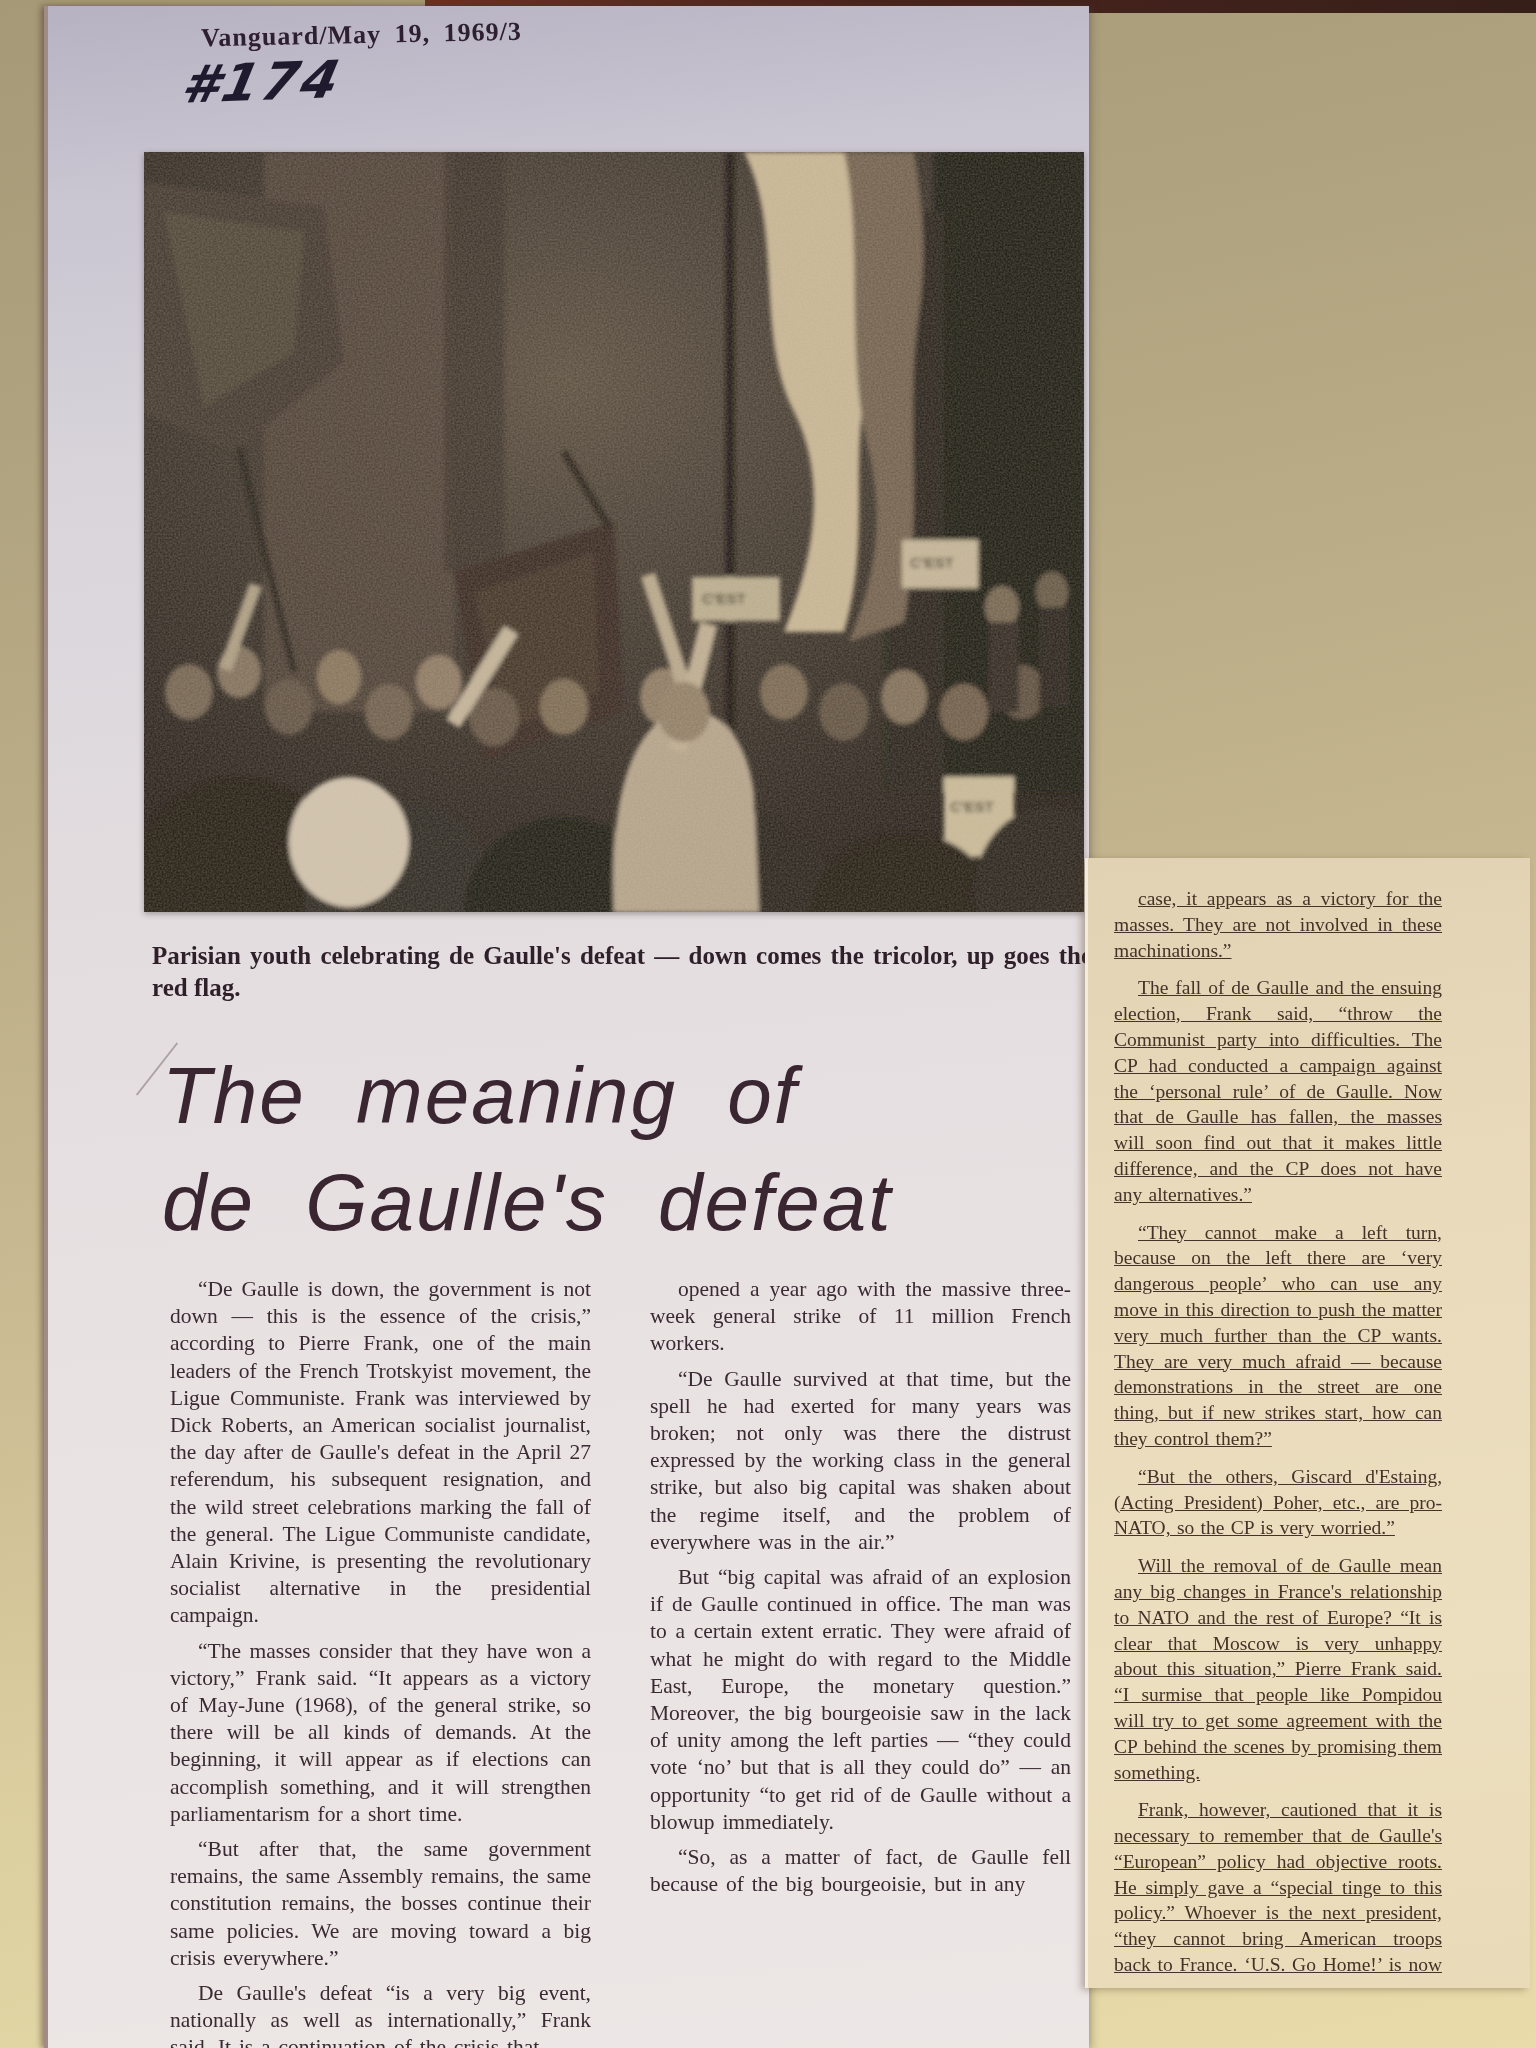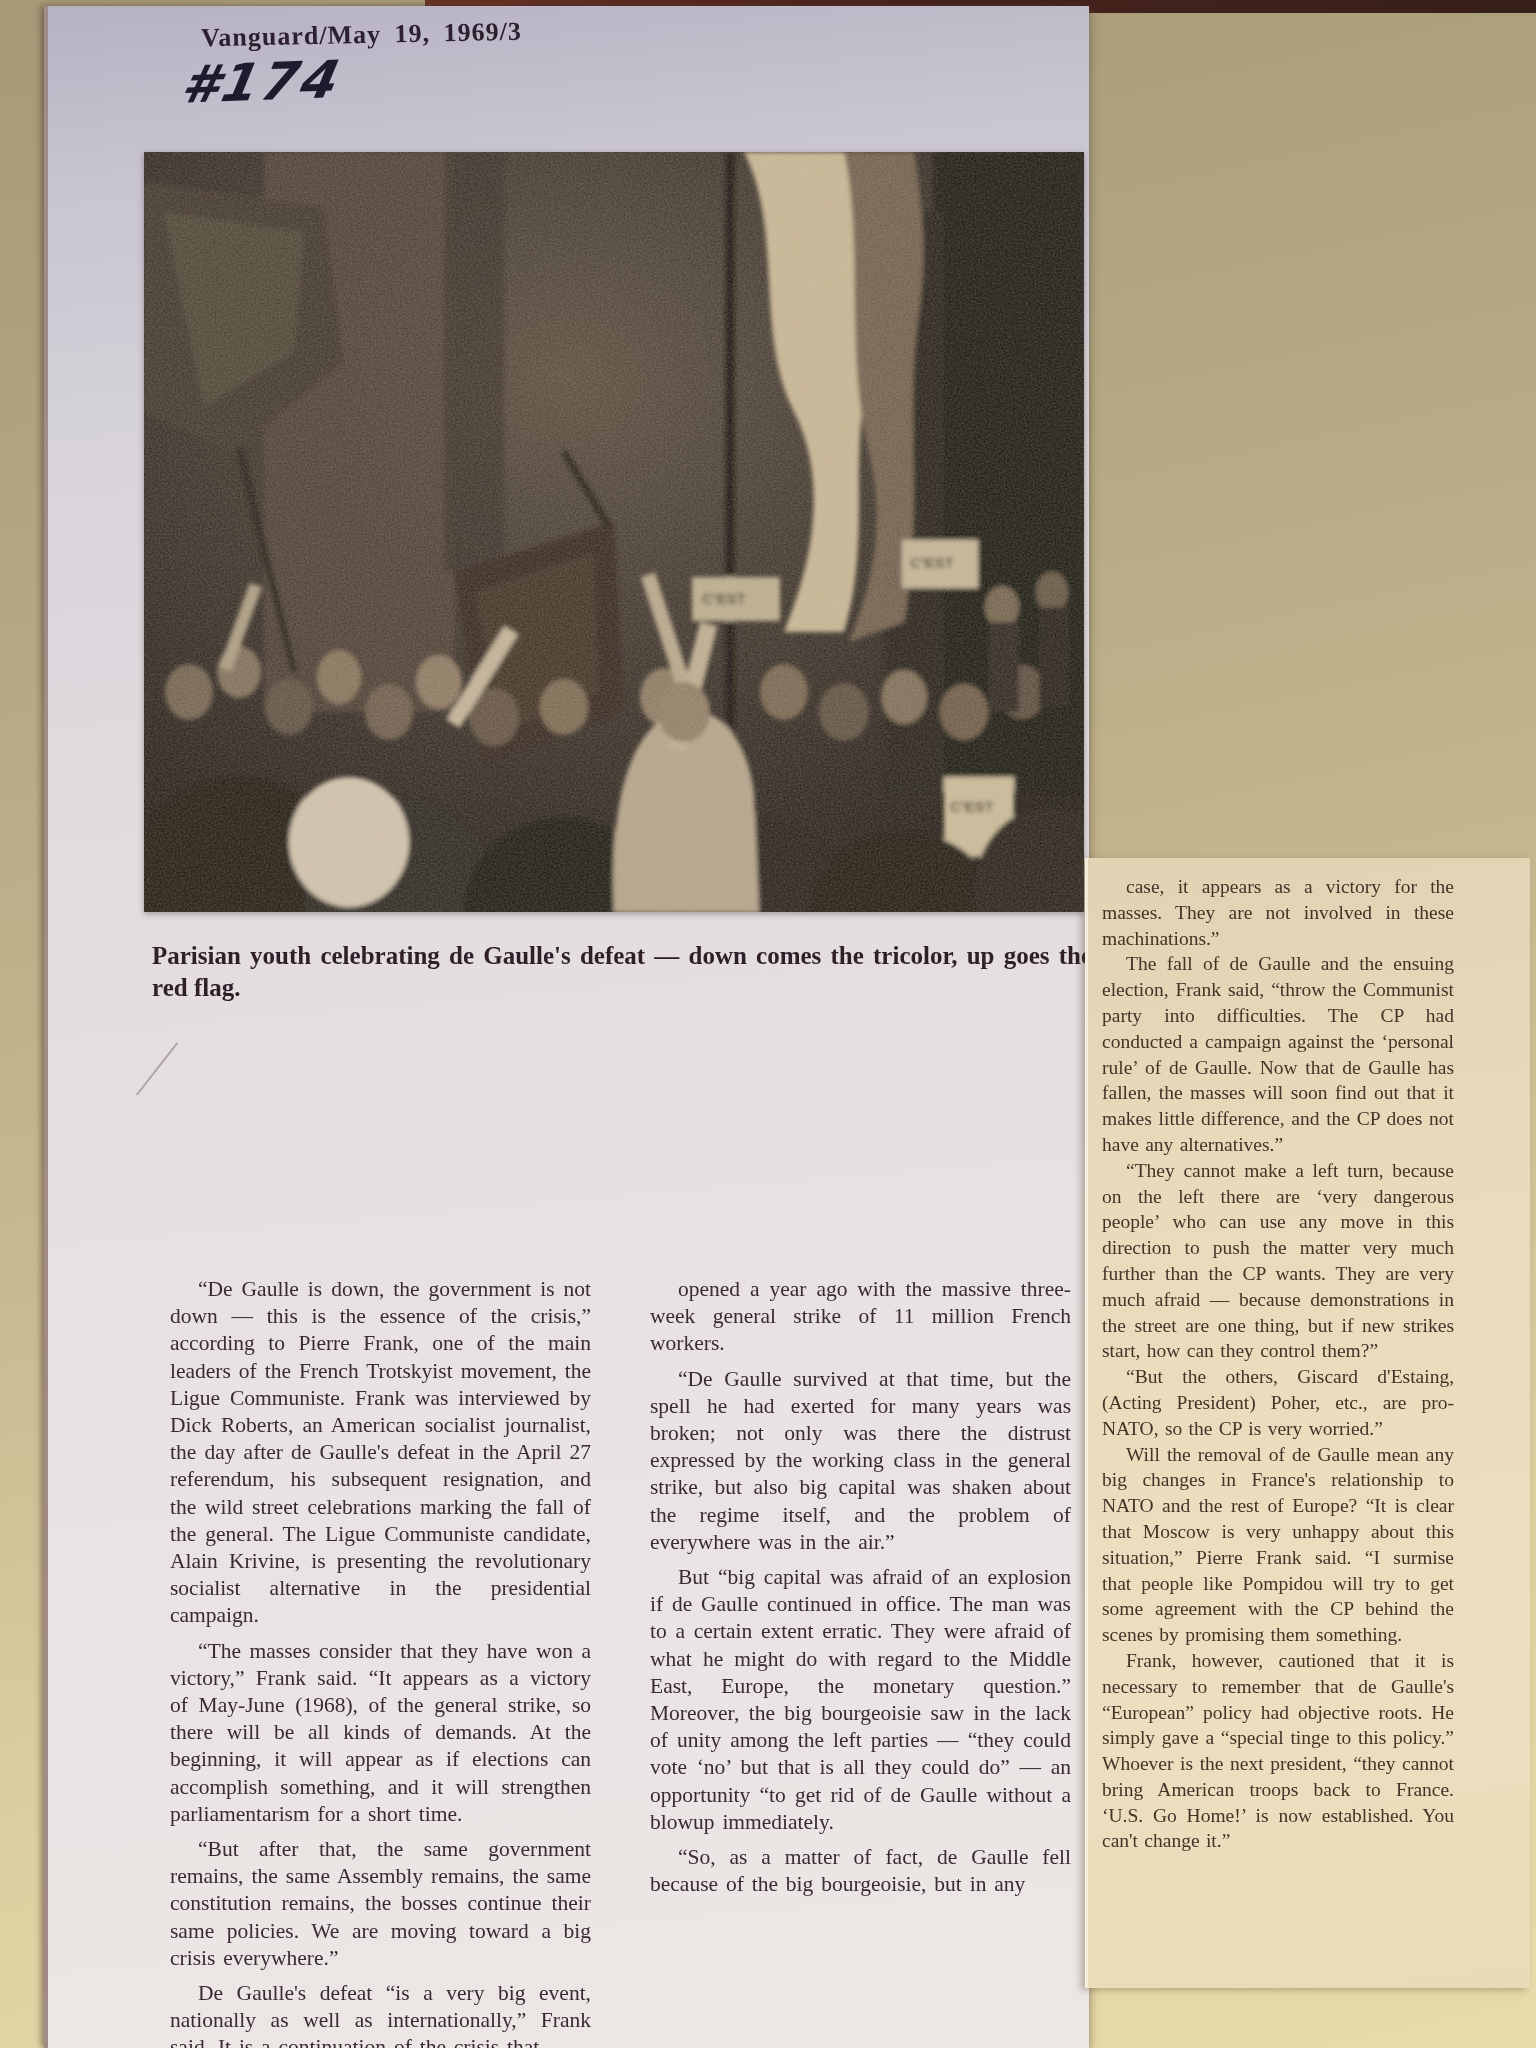--- a/index.html
+++ b/index.html
@@ -62,21 +62,21 @@
     background:linear-gradient(173deg,#e0d2b2 0%,#e8dabb 30%,#ecdfc0 70%,#e9dbb8 100%);
     border-left:3px solid rgba(255,252,240,.6);
     box-shadow:-4px 2px 7px rgba(80,60,40,.35);
     overflow:hidden;
   }
   .col-right{
     position:absolute;left:14px;top:16px;width:352px;height:1100px;overflow:hidden;
     font-family:"Liberation Serif", serif;font-size:19.5px;line-height:25.8px;
     color:#453228;text-align:justify;word-spacing:1.5px;
   }
-  .col-right p{margin:0;text-indent:24px;}
+  .col-right p{margin:12px;text-indent:24px;text-decoration:underline;}
 </style>
 </head>
 <body>
 
 <div class="top-strip"></div>
 
 <div class="newsprint">
 
   <div class="masthead">
     <span>Vanguard</span><span>/May 19, 1969/3</span>
@@ -179,20 +179,24 @@
       </g>
 
       <rect width="940" height="760" filter="url(#grain)" opacity="0.34"></rect>
     </svg>
   </div>
 
   <div class="caption">Parisian youth celebrating de Gaulle's defeat — down comes the tricolor, up goes the red flag.</div>
 
   <div class="crease"></div>
 
+  <div class="headline">
+    <div>The meaning of</div>
+    <div>de Gaulle's defeat</div>
+  </div>
 
   <div class="col col-left">
       <p>“De Gaulle is down, the government is not down — this is the essence of the crisis,” according to Pierre Frank, one of the main leaders of the French Trotskyist movement, the Ligue Communiste. Frank was interviewed by Dick Roberts, an American socialist journalist, the day after de Gaulle's defeat in the April 27 referendum, his subsequent resignation, and the wild street celebrations marking the fall of the general. The Ligue Communiste candidate, Alain Krivine, is presenting the revolutionary socialist alternative in the presidential campaign.</p>
       <p>“The masses consider that they have won a victory,” Frank said. “It appears as a victory of May-June (1968), of the general strike, so there will be all kinds of demands. At the beginning, it will appear as if elections can accomplish something, and it will strengthen parliamentarism for a short time.</p>
       <p>“But after that, the same government remains, the same Assembly remains, the same constitution remains, the bosses continue their same policies. We are moving toward a big crisis everywhere.”</p>
       <p>De Gaulle's defeat “is a very big event, nationally as well as internationally,” Frank said. It is a continuation of the crisis that</p>
     </div>
   <div class="col col-middle">
       <p>opened a year ago with the massive three-week general strike of 11 million French workers.</p>
       <p>“De Gaulle survived at that time, but the spell he had exerted for many years was broken; not only was there the distrust expressed by the working class in the general strike, but also big capital was shaken about the regime itself, and the problem of everywhere was in the air.”</p>

